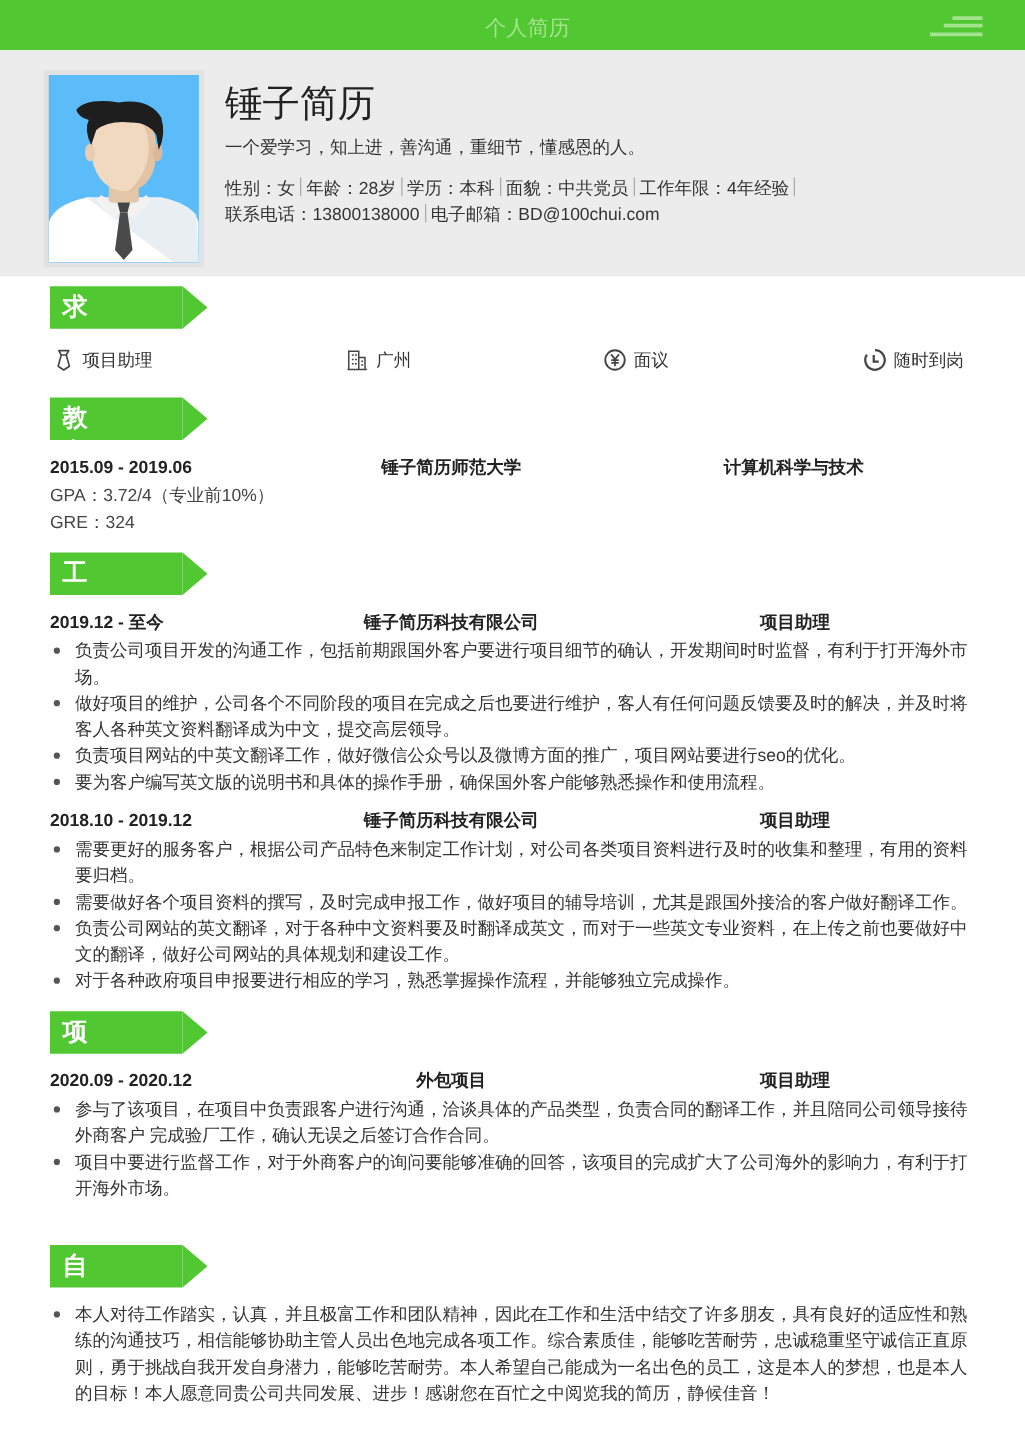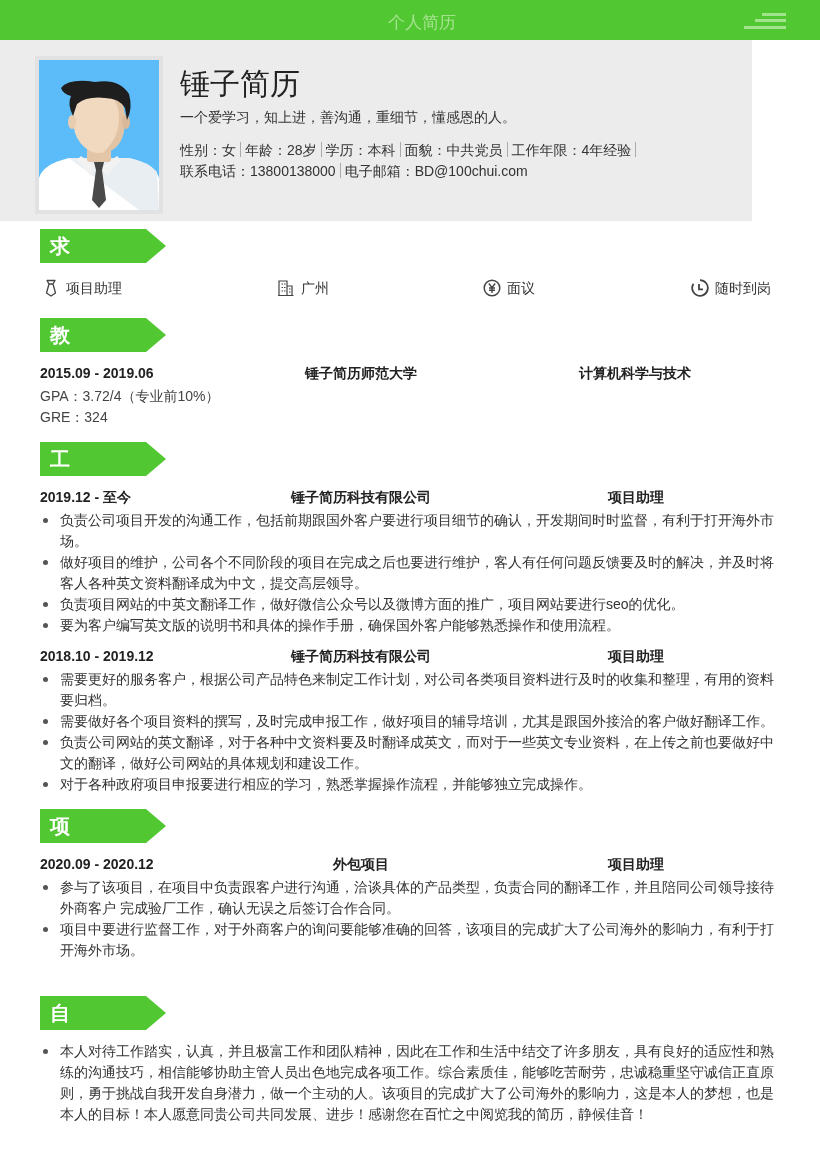--- a/index.html
+++ b/index.html
@@ -8,21 +8,21 @@
 
   .topbar { position: absolute; left: 0; top: 0; width: 820px; height: 40px; background: #51c732; }
   .topbar .title-en { position: absolute; left: 32px; top: 2px; font-size: 31px; font-weight: bold; letter-spacing: 3px; color: #a4e38e; line-height: 38px; }
   .topbar .title-cn { position: absolute; left: 388px; top: 12px; font-size: 17px; color: #a4e38e; line-height: 22px; }
   .hamburger { position: absolute; left: 744px; top: 13px; width: 42px; height: 18px; }
   .hamburger span { position: absolute; right: 0; height: 3px; background: #a4e38e; }
   .hamburger .l1 { top: 0; width: 24px; }
   .hamburger .l2 { top: 6px; width: 31px; }
   .hamburger .l3 { top: 13px; width: 42px; }
 
-  .profile { position: absolute; left: 0; top: 40px; width: 752px; height: 181px; background: #ececec; }
+  .profile { position: absolute; left: 0; top: 40px; width: 820px; height: 181px; background: #ececec; }
   .photo-frame { position: absolute; left: 35px; top: 16px; width: 128px; height: 158px; background: #e2e2e2; padding: 4px; }
   .photo { width: 120px; height: 150px; background: #5bbcf9; overflow: hidden; position: relative; }
   .name { position: absolute; left: 180px; top: 26px; font-size: 30px; color: #222; line-height: 36px; }
   .motto { position: absolute; left: 180px; top: 67px; font-size: 14px; color: #333; line-height: 20px; }
   .info-line { position: absolute; left: 180px; font-size: 14px; color: #333; line-height: 20px; white-space: nowrap; }
   .info-line.l1 { top: 100px; }
   .info-line.l2 { top: 121px; }
   .sep { display: inline-block; width: 1px; height: 15px; background: #aaa; margin: 0 4px; vertical-align: -2px; }
 
   .sec-head { position: absolute; left: 40px; height: 34px; }
@@ -165,14 +165,14 @@
   <li>参与了该项目，在项目中负责跟客户进行沟通，洽谈具体的产品类型，负责合同的翻译工作，并且陪同公司领导接待外商客户 完成验厂工作，确认无误之后签订合作合同。</li>
   <li>项目中要进行监督工作，对于外商客户的询问要能够准确的回答，该项目的完成扩大了公司海外的影响力，有利于打开海外市场。</li>
 </ul>
 
 <div class="sec-head" style="top:996px;">
   <div class="box"></div>
     <div class="arrow"></div>
   <div class="label">自我评价</div>
 </div>
 <ul class="bullets" style="top:1041px;">
-  <li>本人对待工作踏实，认真，并且极富工作和团队精神，因此在工作和生活中结交了许多朋友，具有良好的适应性和熟练的沟通技巧，相信能够协助主管人员出色地完成各项工作。综合素质佳，能够吃苦耐劳，忠诚稳重坚守诚信正直原则，勇于挑战自我开发自身潜力，做一个主动的人。该项目的完成扩大了公司海外的影响力，这是本人的梦想，也是本人的目标！本人愿意同贵公司共同发展、进步！感谢您在百忙之中阅览我的简历，静候佳音！</li>
+  <li>本人对待工作踏实，认真，并且极富工作和团队精神，因此在工作和生活中结交了许多朋友，具有良好的适应性和熟练的沟通技巧，相信能够协助主管人员出色地完成各项工作。综合素质佳，能够吃苦耐劳，忠诚稳重坚守诚信正直原则，勇于挑战自我开发自身潜力，能够吃苦耐劳。本人希望自己能成为一名出色的员工，这是本人的梦想，也是本人的目标！本人愿意同贵公司共同发展、进步！感谢您在百忙之中阅览我的简历，静候佳音！</li>
 </ul>
 
 </body></html>

